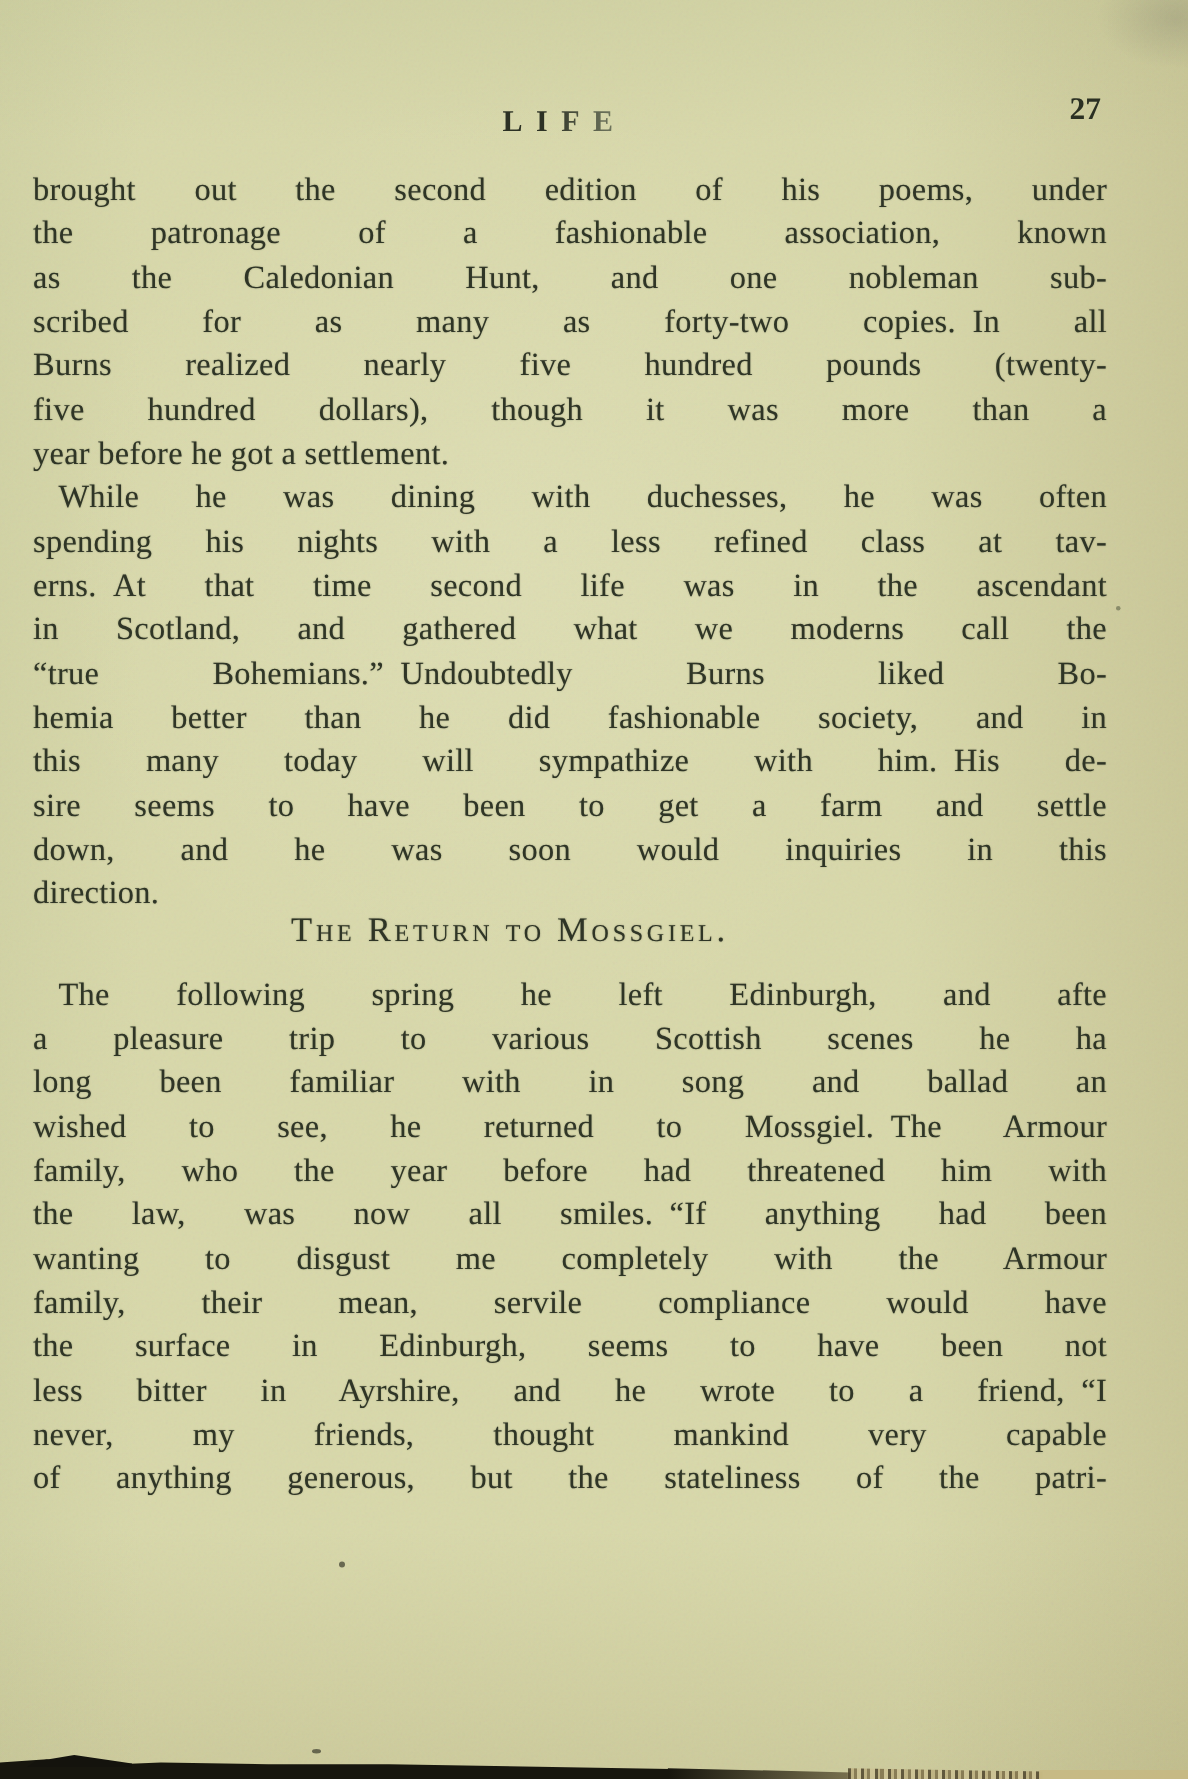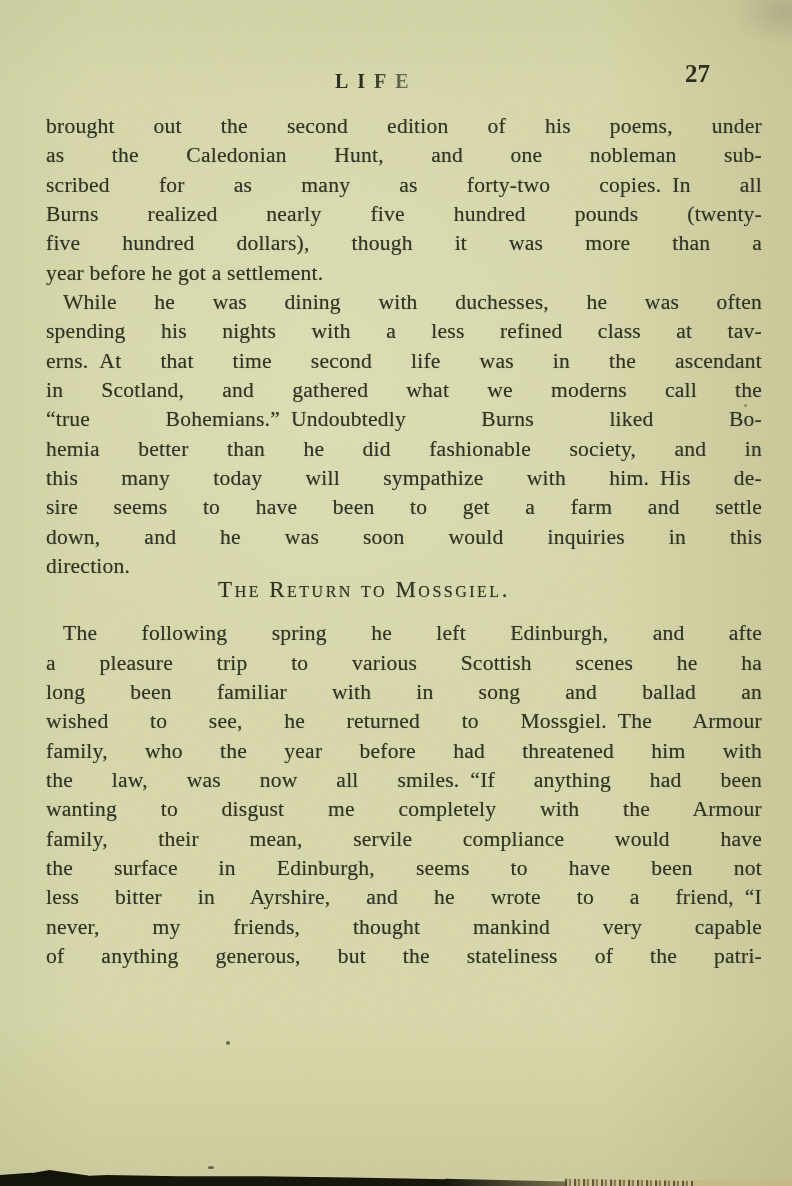--- a/index.html
+++ b/index.html
@@ -19,24 +19,24 @@
   }
   .texture{position:absolute;inset:0;opacity:.06;pointer-events:none;}
   
   .running-header{position:absolute;left:38px;top:60px;width:716px;height:42px;}
   .running-title{
     position:absolute;left:297px;top:10px;
     font-size:20px;font-weight:700;letter-spacing:9px;
     background:linear-gradient(to right,#2c3124 35%,#777d64 95%);
     -webkit-background-clip:text;background-clip:text;color:transparent;
   }
-  .page-number{position:absolute;right:44px;top:0;font-size:25px;font-weight:700;color:#2b3023;}
+  .page-number{position:absolute;right:20px;top:0;font-size:21px;font-weight:700;color:#2b3023;}
   
   .text-block{
-    position:absolute;left:46px;top:112px;width:716px;
+    position:absolute;left:22px;top:112px;width:716px;
     font-size:21.6px;letter-spacing:.2px;
     text-shadow:0 0 1px rgba(47,53,38,0.45);
   }
   .para{margin:0;}
   .line{
     height:29.33px;line-height:29.33px;white-space:nowrap;
     text-align:justify;text-align-last:justify;
   }
   .line.no-just{text-align-last:left;}
   .line.indent{padding-left:17px;}
@@ -90,20 +90,21 @@
   </svg>
 
   <div class="running-header">
     <span class="running-title">LIFE</span>
     <span class="page-number">27</span>
   </div>
 
   <div class="text-block">
     <div class="para">
         <div class="line">brought out the second edition of his poems, under</div>
+        <div class="line">the patronage of a fashionable association, known</div>
         <div class="line">as the Caledonian Hunt, and one nobleman sub-</div>
         <div class="line">scribed for as many as forty-two copies. In all</div>
         <div class="line">Burns realized nearly five hundred pounds (twenty-</div>
         <div class="line">five hundred dollars), though it was more than a</div>
         <div class="line no-just">year before he got a settlement.</div>
       </div>
     <div class="para">
         <div class="line indent">While he was dining with duchesses, he was often</div>
         <div class="line">spending his nights with a less refined class at tav-</div>
         <div class="line">erns. At that time second life was in the ascendant</div>

